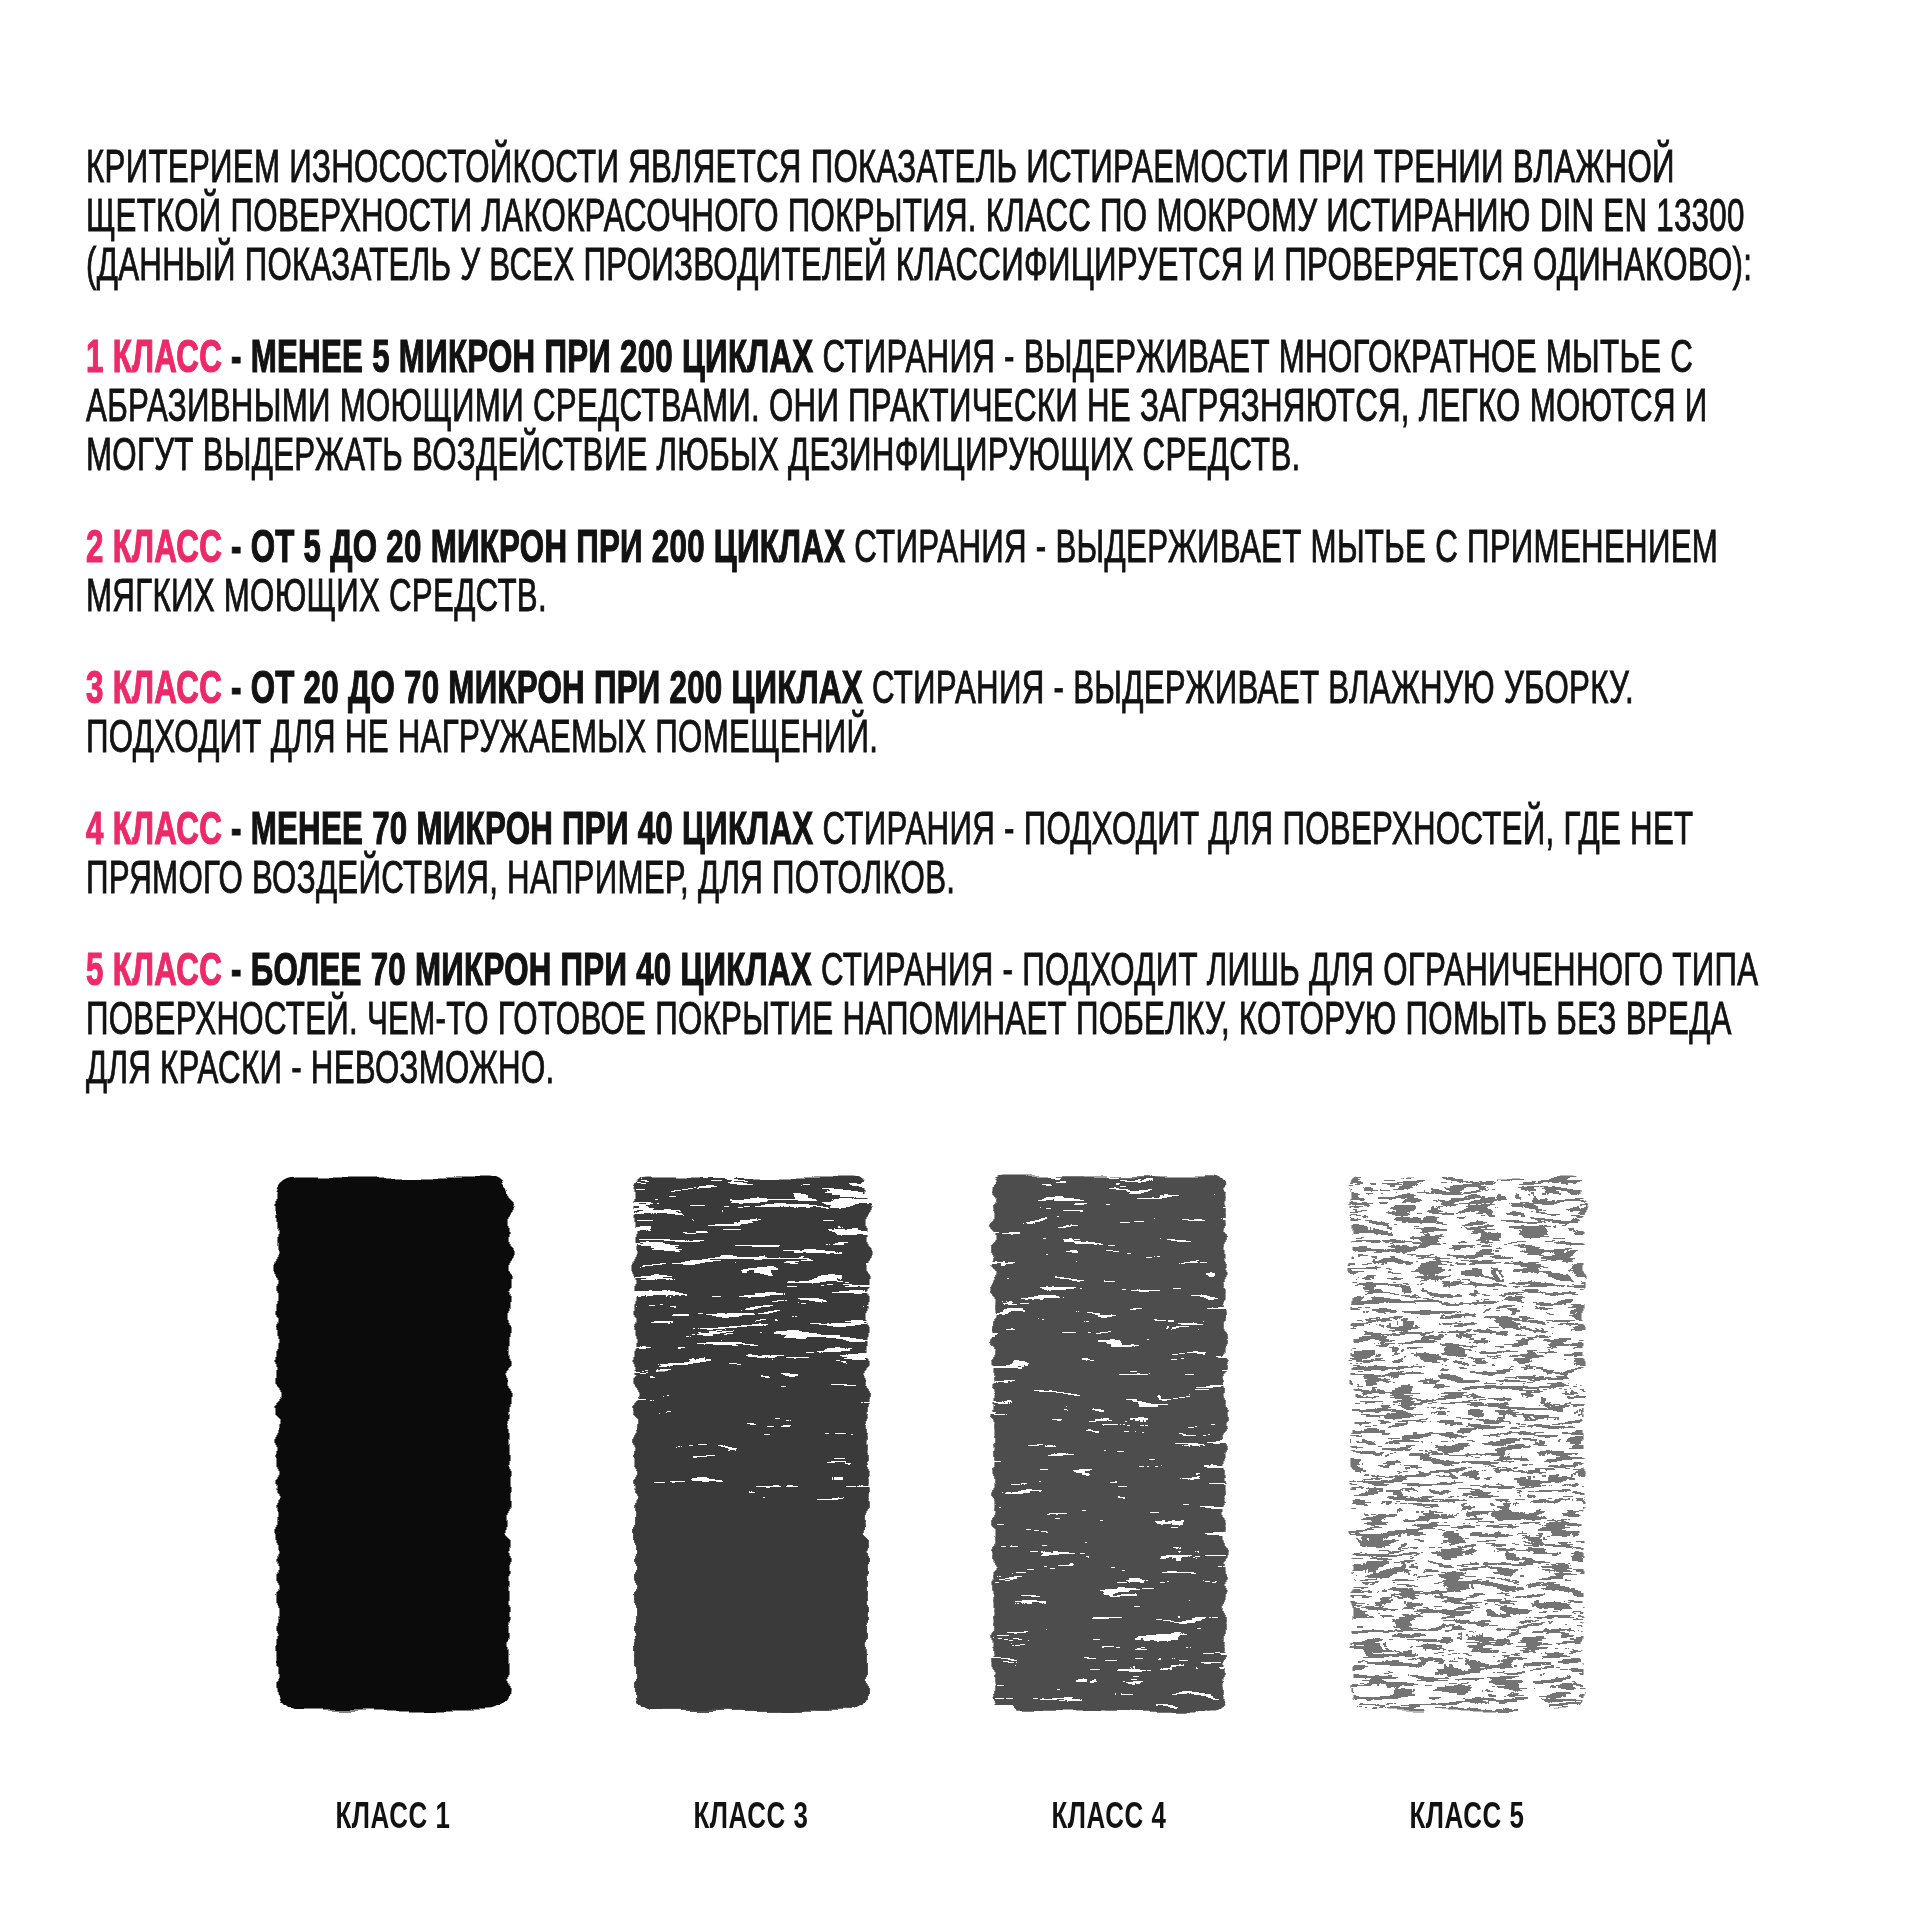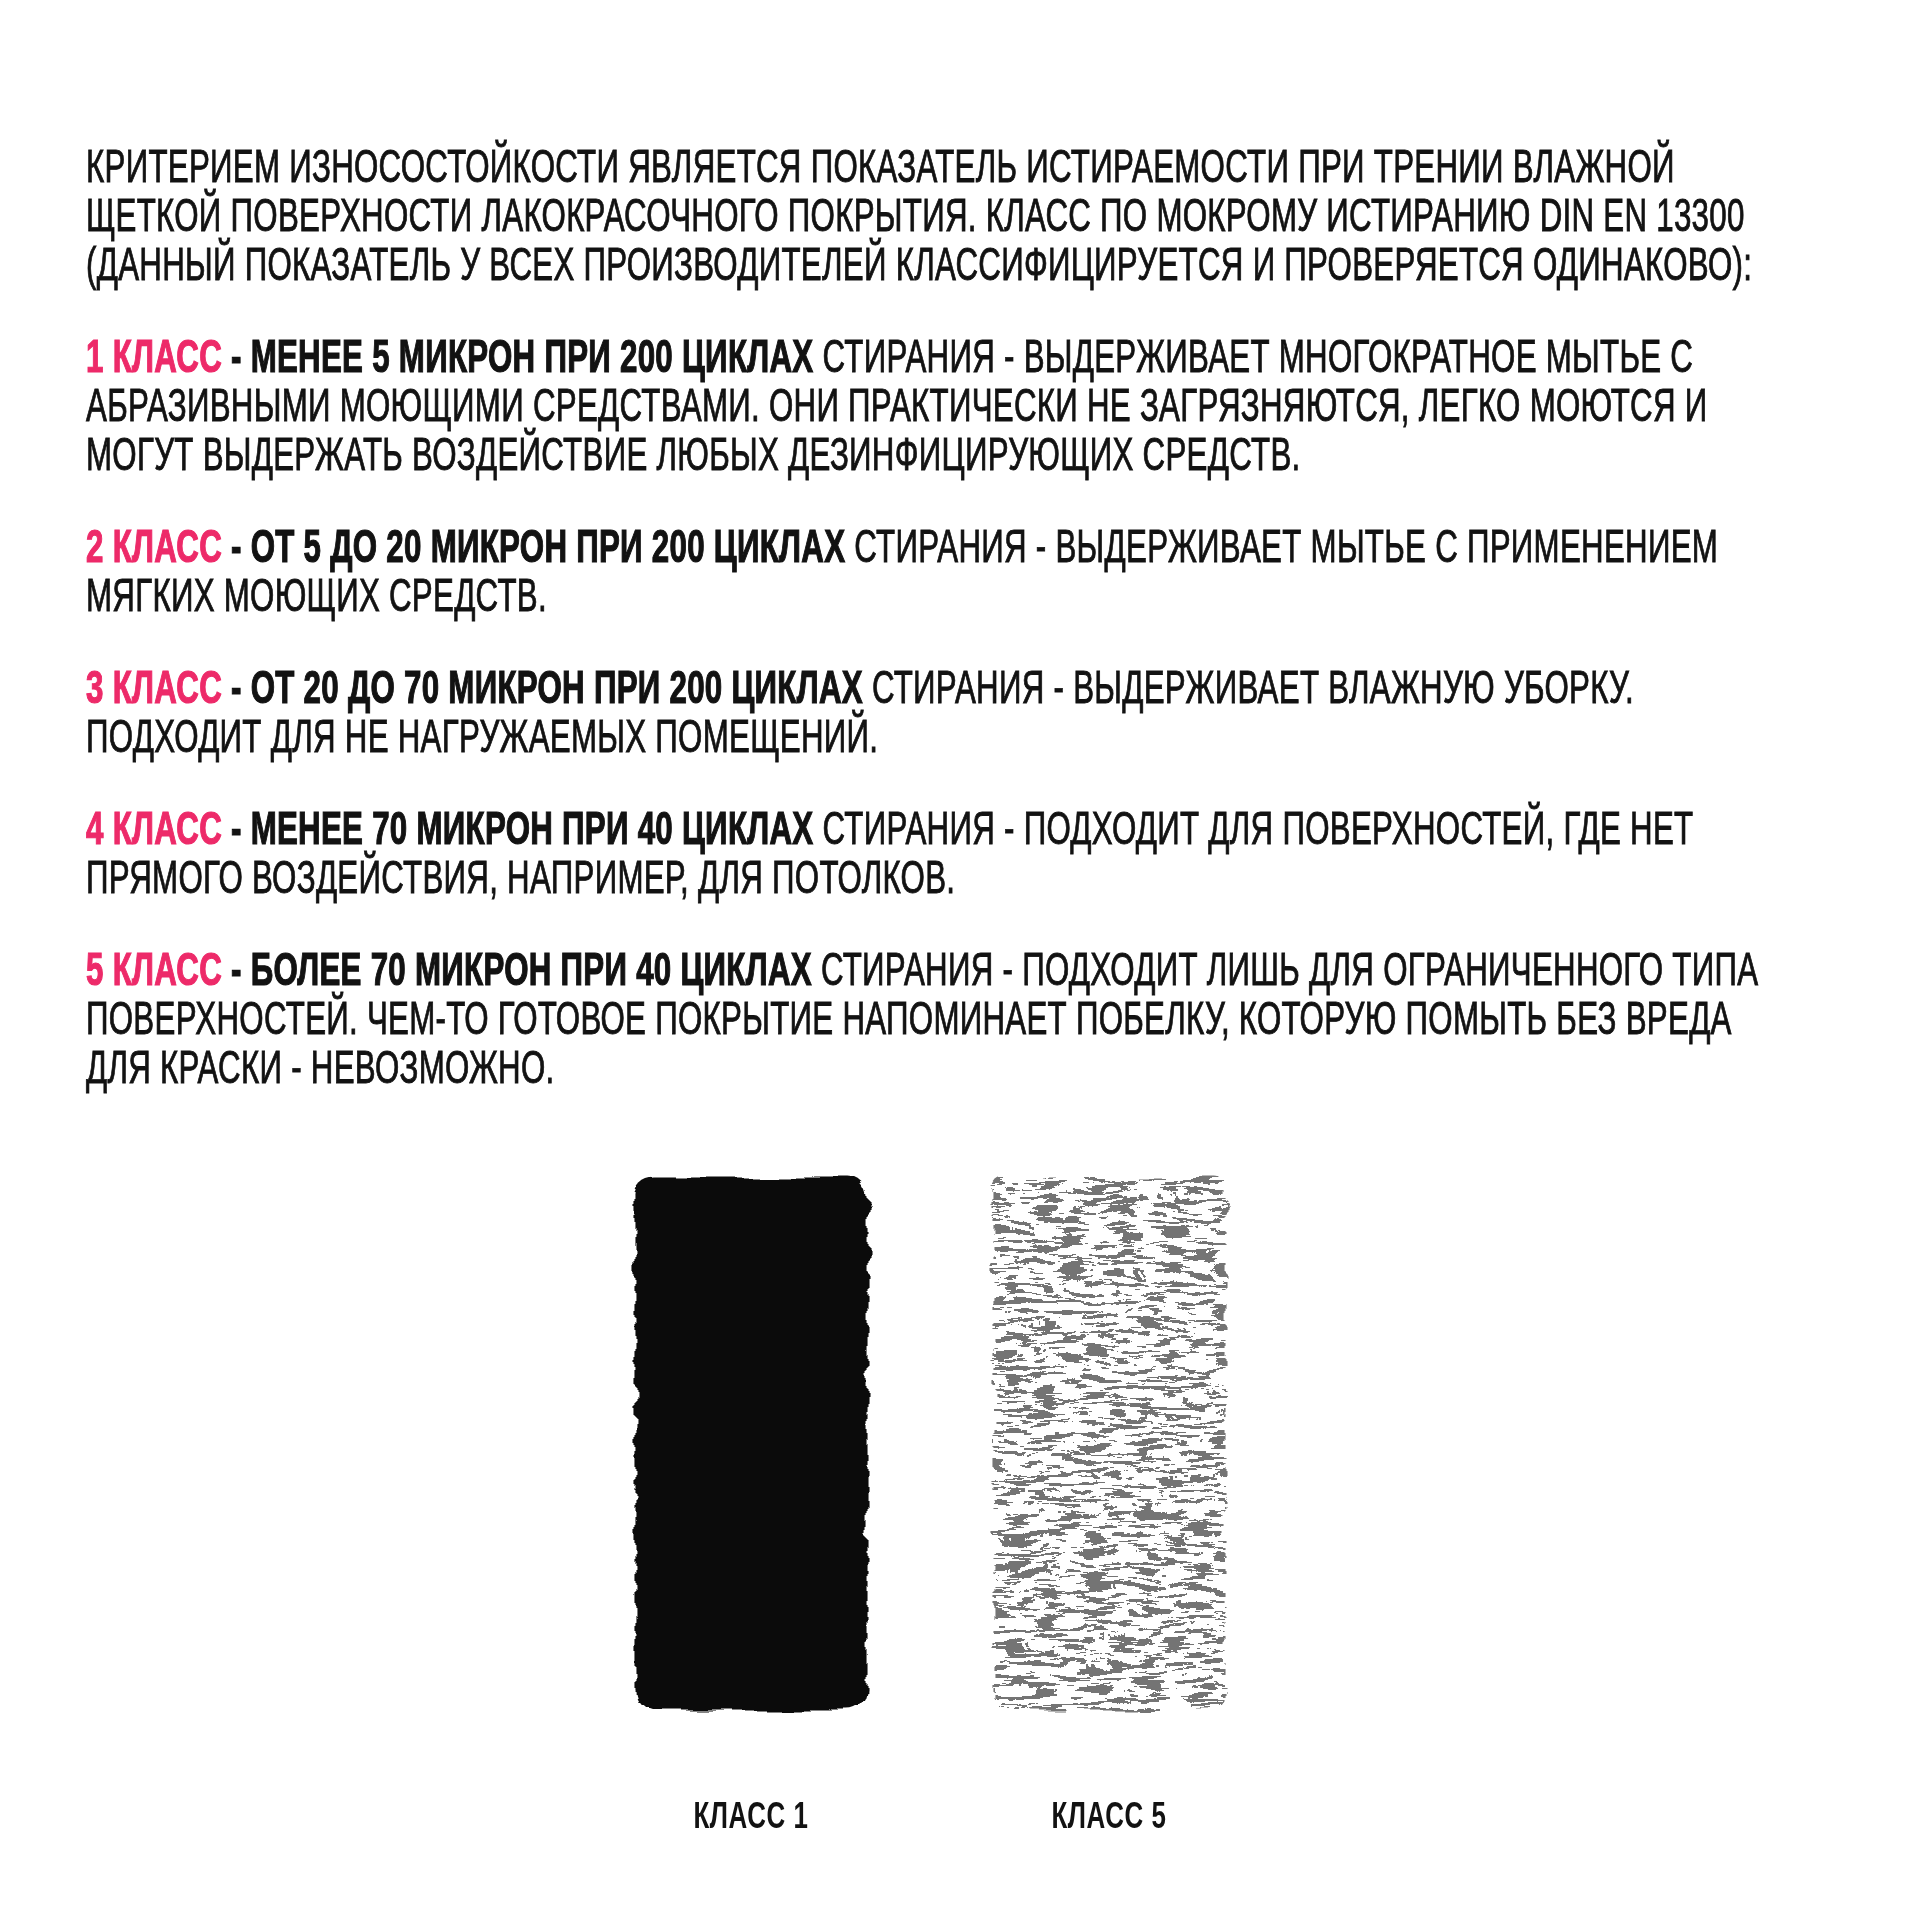--- a/index.html
+++ b/index.html
@@ -165,21 +165,40 @@
 <div class="swatch-row">
 
   <div class="swatch-col">
     <svg width="257" height="553" viewBox="0 0 330 710">
       <rect x="16" y="12" width="298" height="686" rx="26" filter="url(#wob-a)" fill="#0b0b0b"></rect>
     </svg>
     <div class="swatch-label"><span>КЛАСС 1</span></div>
   </div>
 
 
-
+  <div class="swatch-col">
+    <svg width="257" height="553" viewBox="0 0 330 710">
+      <g filter="url(#wob-a)">
+        <rect x="16" y="12" width="298" height="686" rx="18" filter="url(#streaks-a)" fill="#3a3a3a"></rect>
+        <rect x="16" y="260" width="298" height="438" rx="18" filter="url(#streaks-a2)" fill="#3a3a3a"></rect>
+        <rect x="16" y="430" width="298" height="268" rx="18" fill="#3a3a3a"></rect>
+      </g>
+    </svg>
+    <div class="swatch-label"><span>КЛАСС 3</span></div>
+  </div>
+
+  <div class="swatch-col">
+    <svg width="257" height="553" viewBox="0 0 330 710">
+      <g filter="url(#wob-b)">
+        <rect x="16" y="12" width="298" height="686" rx="16" filter="url(#streaks-a2)" fill="#4d4d4d"></rect>
+        <rect x="16" y="12" width="298" height="686" rx="16" filter="url(#streaks-b)" fill="#4d4d4d"></rect>
+      </g>
+    </svg>
+    <div class="swatch-label"><span>КЛАСС 4</span></div>
+  </div>
 
   <div class="swatch-col">
     <svg width="257" height="553" viewBox="0 0 330 710">
       <g filter="url(#wob-a)">
         <rect x="16" y="12" width="298" height="686" rx="14" filter="url(#streaks-c)" fill="#747474"></rect>
       </g>
     </svg>
     <div class="swatch-label"><span>КЛАСС 5</span></div>
   </div>
 

